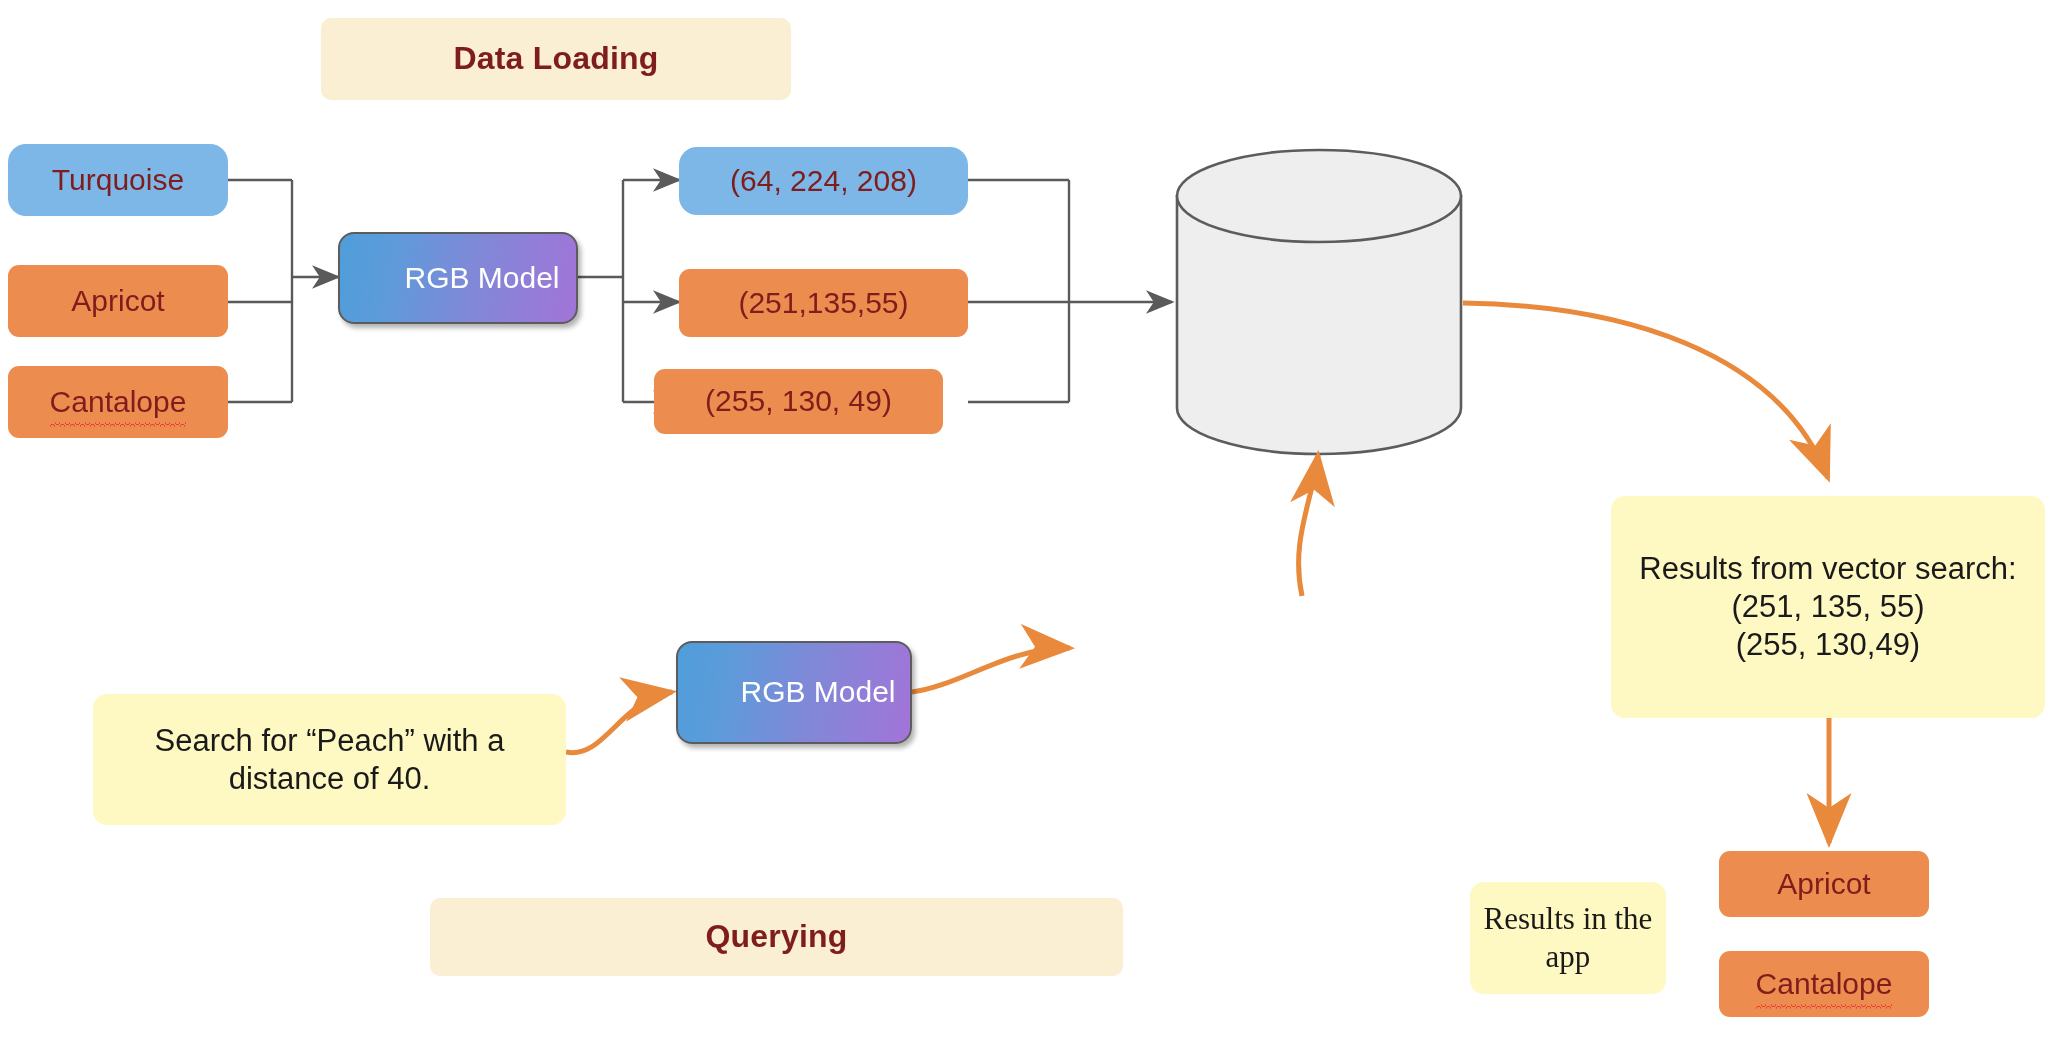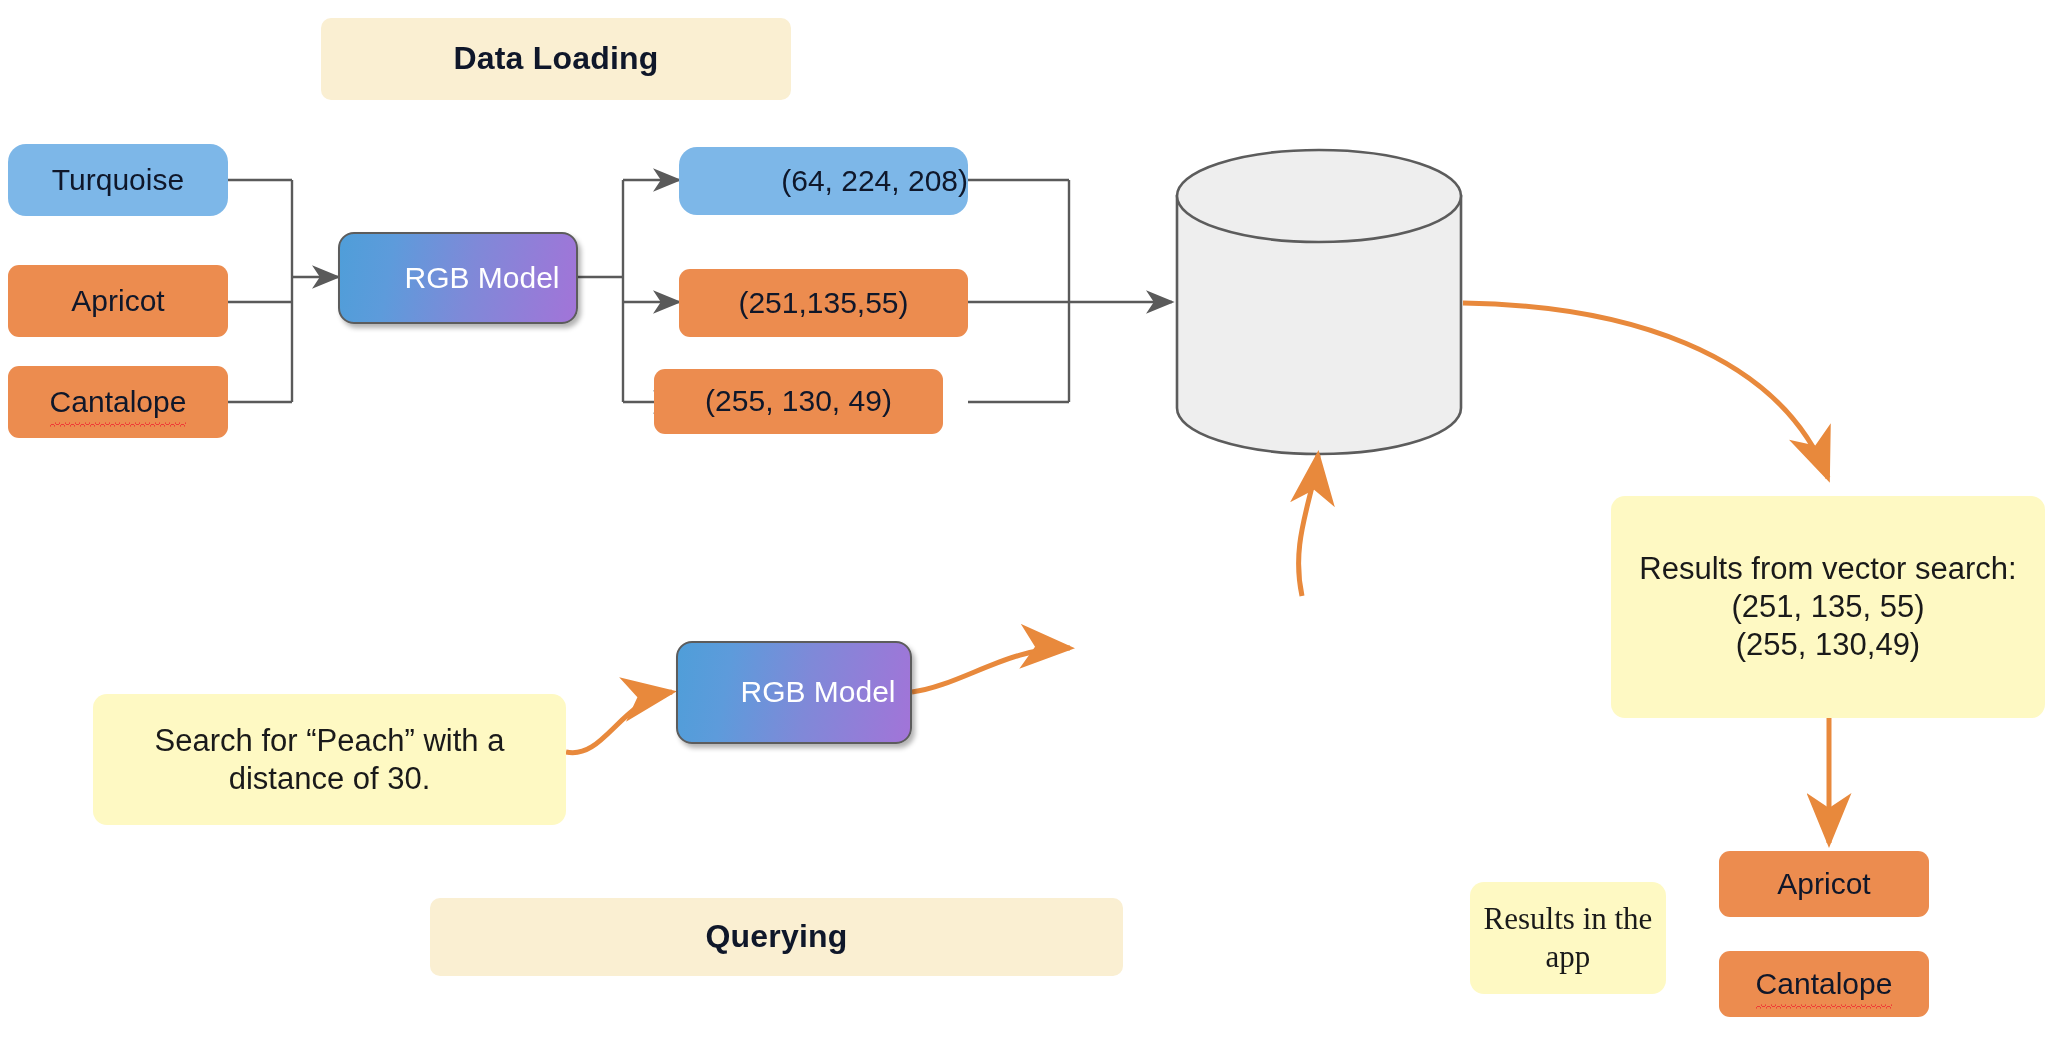--- a/index.html
+++ b/index.html
@@ -19,21 +19,21 @@
     overflow: hidden;
   }
   .node {
     position: absolute;
     box-sizing: border-box;
     display: flex;
     align-items: center;
     justify-content: center;
     text-align: center;
     line-height: 1.22;
-    color: #0f172a;
+    color: #7f1d1d;
   }
 
   
   .banner {
     background: #faefd2;
     border-radius: 10px;
     font-weight: bold;
     font-size: 32px;
     letter-spacing: 0.2px;
   }
@@ -164,34 +164,34 @@
   </div>
 
   <div class="node chip orange" style="left:8px; top:366px; width:220px; height:72px;">
     <span class="squiggle">Cantalope</span>
   </div>
 
   <div class="node model" style="left:338px; top:232px; width:240px; height:92px;">
     <span>RGB Model</span>
   </div>
 
-  <div class="node chip blue" style="left:679px; top:147px; width:289px; height:68px;justify-content:flex-end;">
+  <div class="node chip blue" style="left:679px; top:147px; width:289px; height:68px;">
     <span>(64, 224, 208)</span>
   </div>
 
   <div class="node chip orange" style="left:679px; top:269px; width:289px; height:68px;">
     <span>(251,135,55)</span>
   </div>
 
   <div class="node chip orange" style="left:654px; top:369px; width:289px; height:65px;">
     <span>(255, 130, 49)</span>
   </div>
 
   <div class="node note" style="left:93px; top:694px; width:473px; height:131px; padding:0 26px;">
-    <span>Search for “Peach” with a distance of 30.</span>
+    <span>Search for “Peach” with a distance of 40.</span>
   </div>
 
   <div class="node model" style="left:676px; top:641px; width:236px; height:103px;">
     <span>RGB Model</span>
   </div>
 
 
   <div class="node note" style="left:1611px; top:496px; width:434px; height:222px; padding:0 18px; white-space:pre-line;">
     <span>Results from vector search:
 (251, 135, 55)

